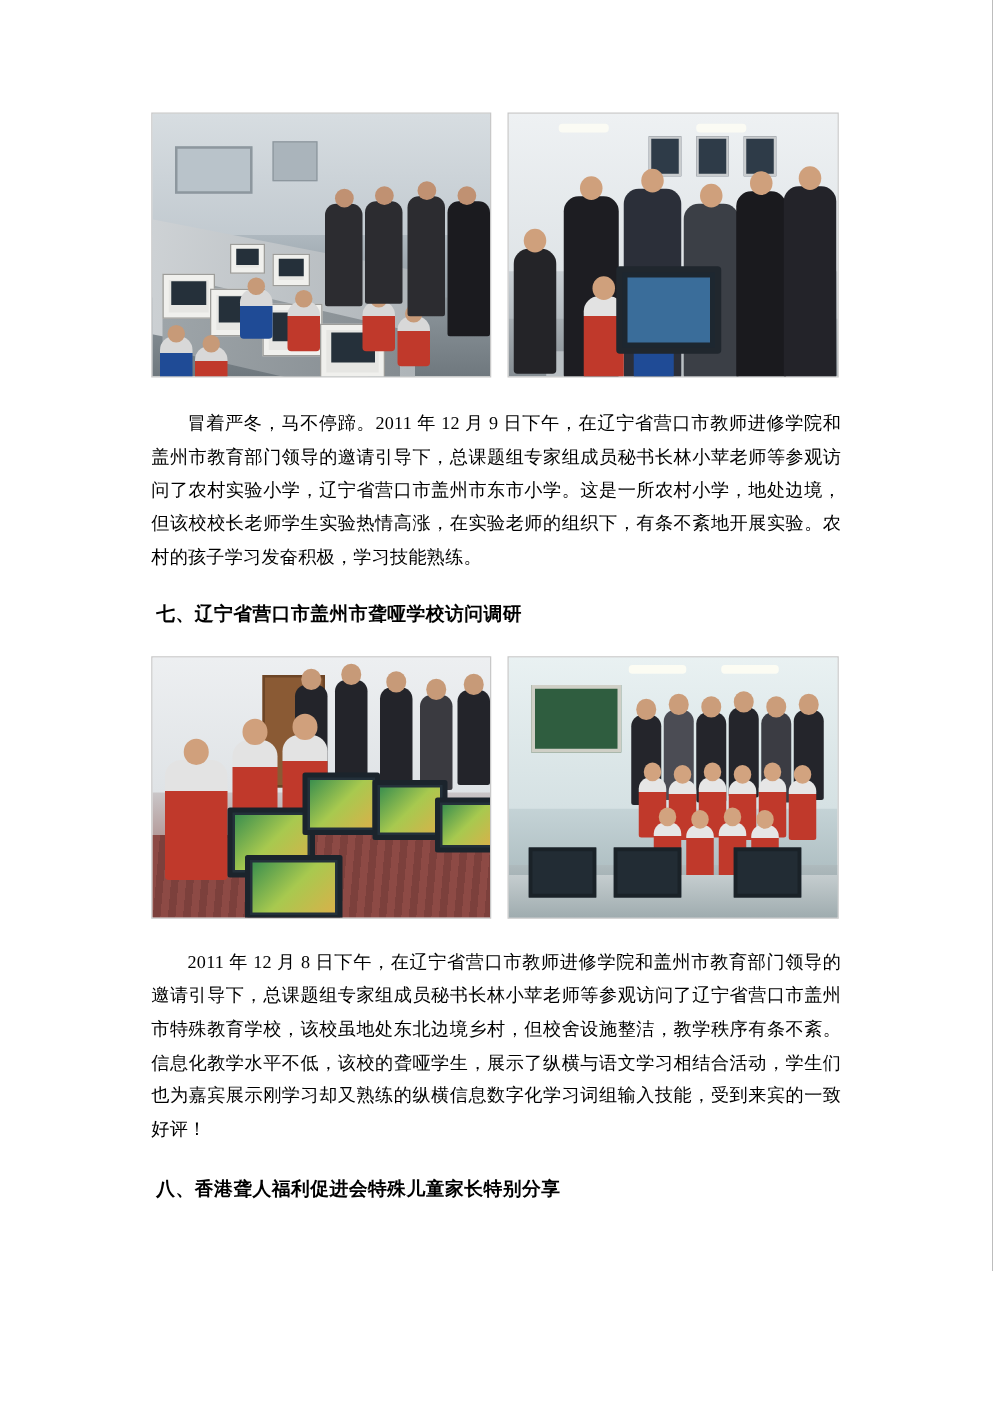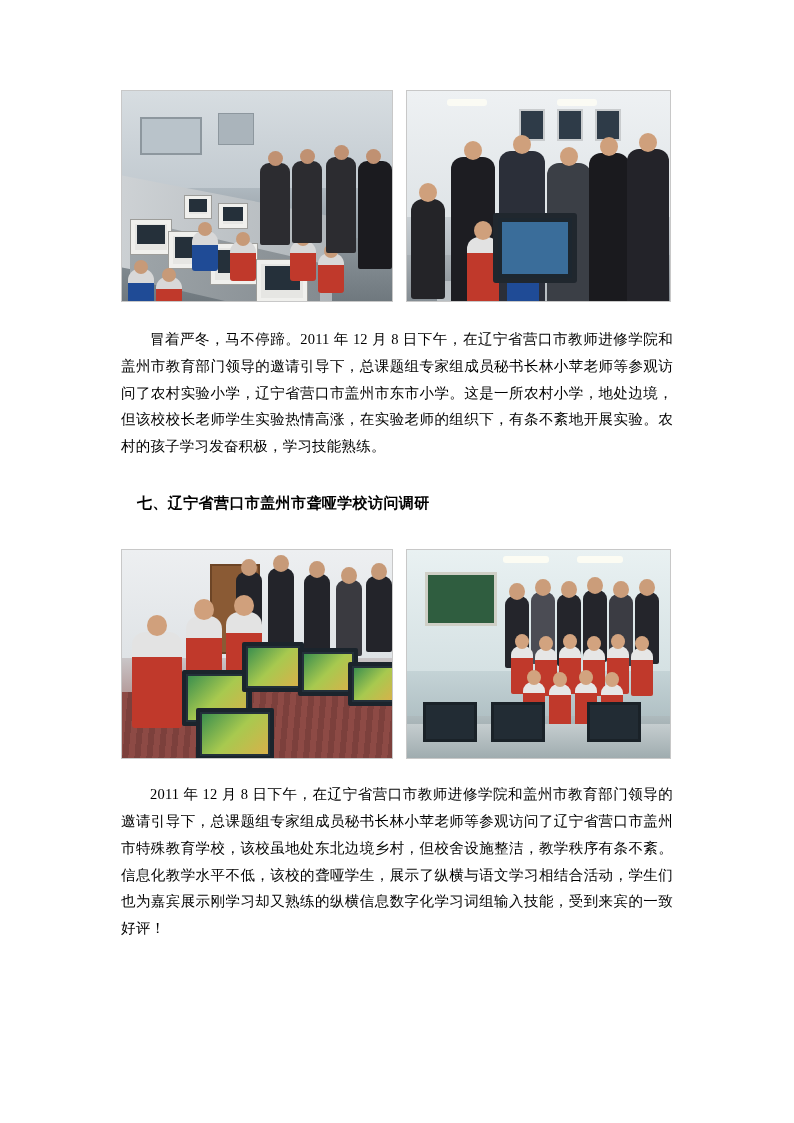--- a/index.html
+++ b/index.html
@@ -46,21 +46,21 @@
     text-align: justify;
     margin: 0;
     letter-spacing: 0.2px;
   }
   .para-indent { text-indent: 2em; }
 
   h2.heading {
     font-family: "Liberation Sans", "DejaVu Sans", sans-serif;
     font-size: 15px;
     font-weight: bold;
-    margin: 16px;
+    margin: 4px;
     letter-spacing: 0.4px;
   }
   .sp-1 { height: 24px; }
   .sp-2 { height: 18px; }
   .sp-3 { height: 20px; }
   .sp-4 { height: 22px; }
   .sp-5 { height: 20px; }
 
   .page-number {
     position: absolute;
@@ -318,21 +318,21 @@
         <div class="person" style="left:100px;top:140px; width:32px; height:72px; background:linear-gradient(#e2e2e2 0 24%,#1f4b96 24% 100%);"></div>
 
         <div class="monitor">
             <i></i>
           </div>
       </div>
     </div>
 
     <div class="sp-1"></div>
 
-    <p class="body para-indent">冒着严冬，马不停蹄。2011 年 12 月 8 日下午，在辽宁省营口市教师进修学院和盖州市教育部门领导的邀请引导下，总课题组专家组成员秘书长林小苹老师等参观访问了农村实验小学，辽宁省营口市盖州市东市小学。这是一所农村小学，地处边境，但该校校长老师学生实验热情高涨，在实验老师的组织下，有条不紊地开展实验。农村的孩子学习发奋积极，学习技能熟练。</p>
+    <p class="body para-indent">冒着严冬，马不停蹄。2011 年 12 月 9 日下午，在辽宁省营口市教师进修学院和盖州市教育部门领导的邀请引导下，总课题组专家组成员秘书长林小苹老师等参观访问了农村实验小学，辽宁省营口市盖州市东市小学。这是一所农村小学，地处边境，但该校校长老师学生实验热情高涨，在实验老师的组织下，有条不紊地开展实验。农村的孩子学习发奋积极，学习技能熟练。</p>
 
     <div class="sp-2"></div>
 
     <h2 class="heading">七、辽宁省营口市盖州市聋哑学校访问调研</h2>
 
     <div class="sp-3"></div>
 
     <div class="figure-row">
 
       <div class="photo photo-c p3">
@@ -399,16 +399,17 @@
         <div class="mon" style="left:180px;"></div>
       </div>
     </div>
 
     <div class="sp-4"></div>
 
     <p class="body para-indent">2011 年 12 月 8 日下午，在辽宁省营口市教师进修学院和盖州市教育部门领导的邀请引导下，总课题组专家组成员秘书长林小苹老师等参观访问了辽宁省营口市盖州市特殊教育学校，该校虽地处东北边境乡村，但校舍设施整洁，教学秩序有条不紊。信息化教学水平不低，该校的聋哑学生，展示了纵横与语文学习相结合活动，学生们也为嘉宾展示刚学习却又熟练的纵横信息数字化学习词组输入技能，受到来宾的一致好评！</p>
 
     <div class="sp-5"></div>
 
+    <h2 class="heading">八、香港聋人福利促进会特殊儿童家长特别分享</h2>
 
   </div>
 
 </div>
 
 </body></html>

